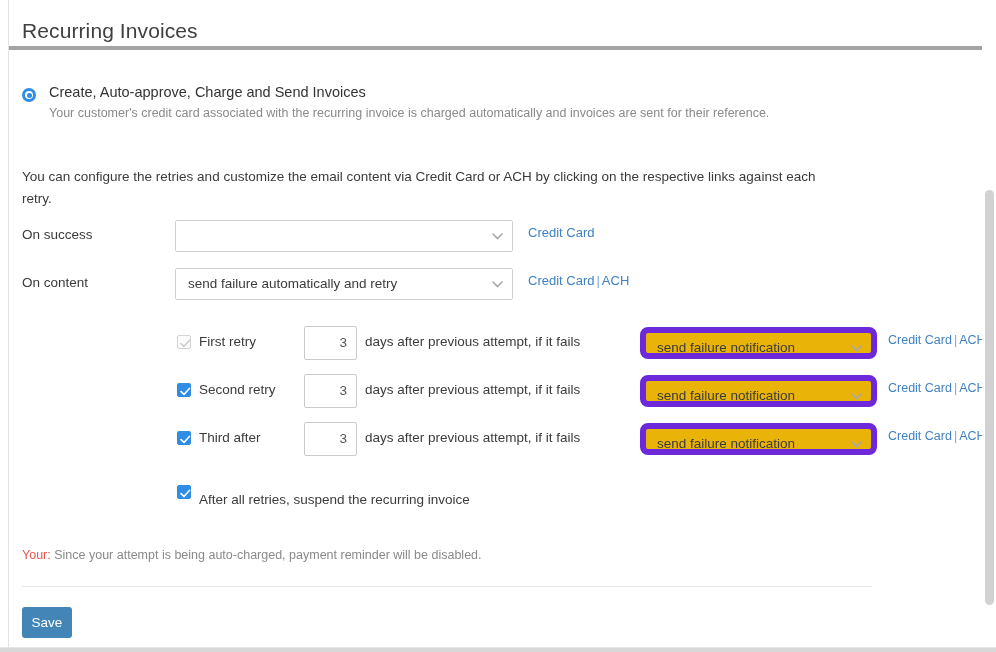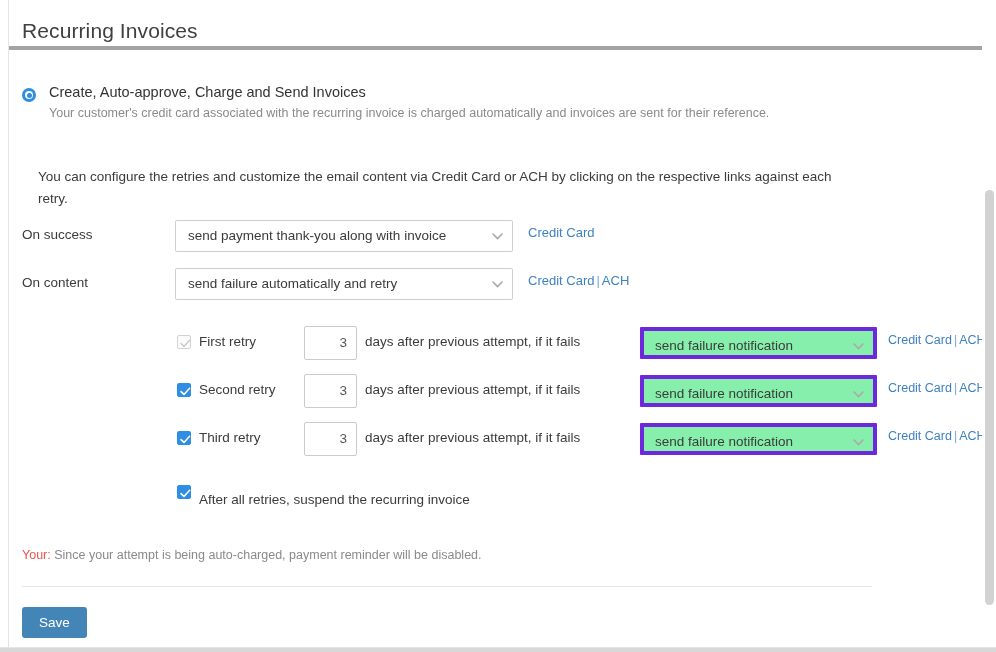--- a/index.html
+++ b/index.html
@@ -131,21 +131,21 @@
     position: absolute;
     left: 27px;
     top: 22px;
     font-size: 12.5px;
     color: #8a8a8a;
     white-space: nowrap;
   }
 
   .intro-text {
     position: absolute;
-    left: 29px;
+    left: 13px;
     top: 102px;
     width: 825px;
     font-size: 13.5px;
     line-height: 22px;
     color: #3b3b3b;
   }
 
   
   .field-row {
     position: absolute;
@@ -275,23 +275,23 @@
     white-space: nowrap;
   }
 
   .retry-select {
     position: absolute;
     left: 471px;
     top: 1px;
     width: 237px;
     height: 32px;
     box-sizing: border-box;
-    border: 4px solid #6d28d9;
-    border-radius: 1px;
-    background: #86efac;
+    border: 6px solid #6d28d9;
+    border-radius: 8px;
+    background: #eab308;
   }
   .retry-select .sel-text {
     position: absolute;
     left: 11px;
     top: 7px;
     font-size: 13.5px;
     color: #3b3b3b;
     white-space: nowrap;
   }
   .retry-links {
@@ -329,21 +329,21 @@
     left: 13px;
     top: 522px;
     width: 850px;
     height: 1px;
     background: #e6e6e6;
   }
   .save-button {
     position: absolute;
     left: 13px;
     top: 543px;
-    width: 65px;
+    width: 50px;
     height: 31px;
     background: #4485b8;
     border: none;
     border-radius: 3px;
     color: #ffffff;
     font-size: 13.5px;
     font-family: "Liberation Sans", sans-serif;
     cursor: pointer;
     padding: 0;
   }
@@ -387,21 +387,20 @@
       </span>
       <div class="option-label">Create, Auto-approve, Charge and Send Invoices</div>
       <div class="option-desc">Your customer's credit card associated with the recurring invoice is charged automatically and invoices are sent for their reference.</div>
     </div>
 
     <div class="intro-text">You can configure the retries and customize the email content via Credit Card or ACH by clicking on the respective links against each retry.</div>
 
     <div class="field-row success">
       <div class="field-label">On success</div>
       <div class="select-box">
-        <span class="sel-text">send payment thank-you along with invoice</span>
         <span class="chev">
           <svg width="11" height="7" viewBox="0 0 11 7">
               <path d="M1 1 L5.5 5.6 L10 1" stroke="#a9a9a9" stroke-width="1.6" fill="none" stroke-linecap="round"></path>
             </svg>
         </span>
       </div>
       <div class="link-group">
         <span class="link">Credit Card</span>
       </div>
     </div>
@@ -468,21 +467,21 @@
         <span class="link">Credit Card</span><span class="link-sep">|</span><span class="link">ACH</span>
       </span>
     </div>
 
     <div class="retry-row r3">
       <span class="cbox checked">
         <svg width="11" height="9" viewBox="0 0 11 9">
             <path d="M1 4.6 L4 7.4 L9.6 1.2" stroke="#ffffff" stroke-width="1.5" fill="none" stroke-linecap="round" stroke-linejoin="round"></path>
           </svg>
       </span>
-      <span class="retry-label">Third retry</span>
+      <span class="retry-label">Third after</span>
       <span class="num-input">
         <span class="num-val">3</span>
       </span>
       <span class="days-text">days after previous attempt, if it fails</span>
       <span class="retry-select">
         <span class="sel-text">send failure notification</span>
         <span class="chev">
           <svg width="11" height="7" viewBox="0 0 11 7">
               <path d="M1 1 L5.5 5.6 L10 1" stroke="#a9a9a9" stroke-width="1.6" fill="none" stroke-linecap="round"></path>
             </svg>

